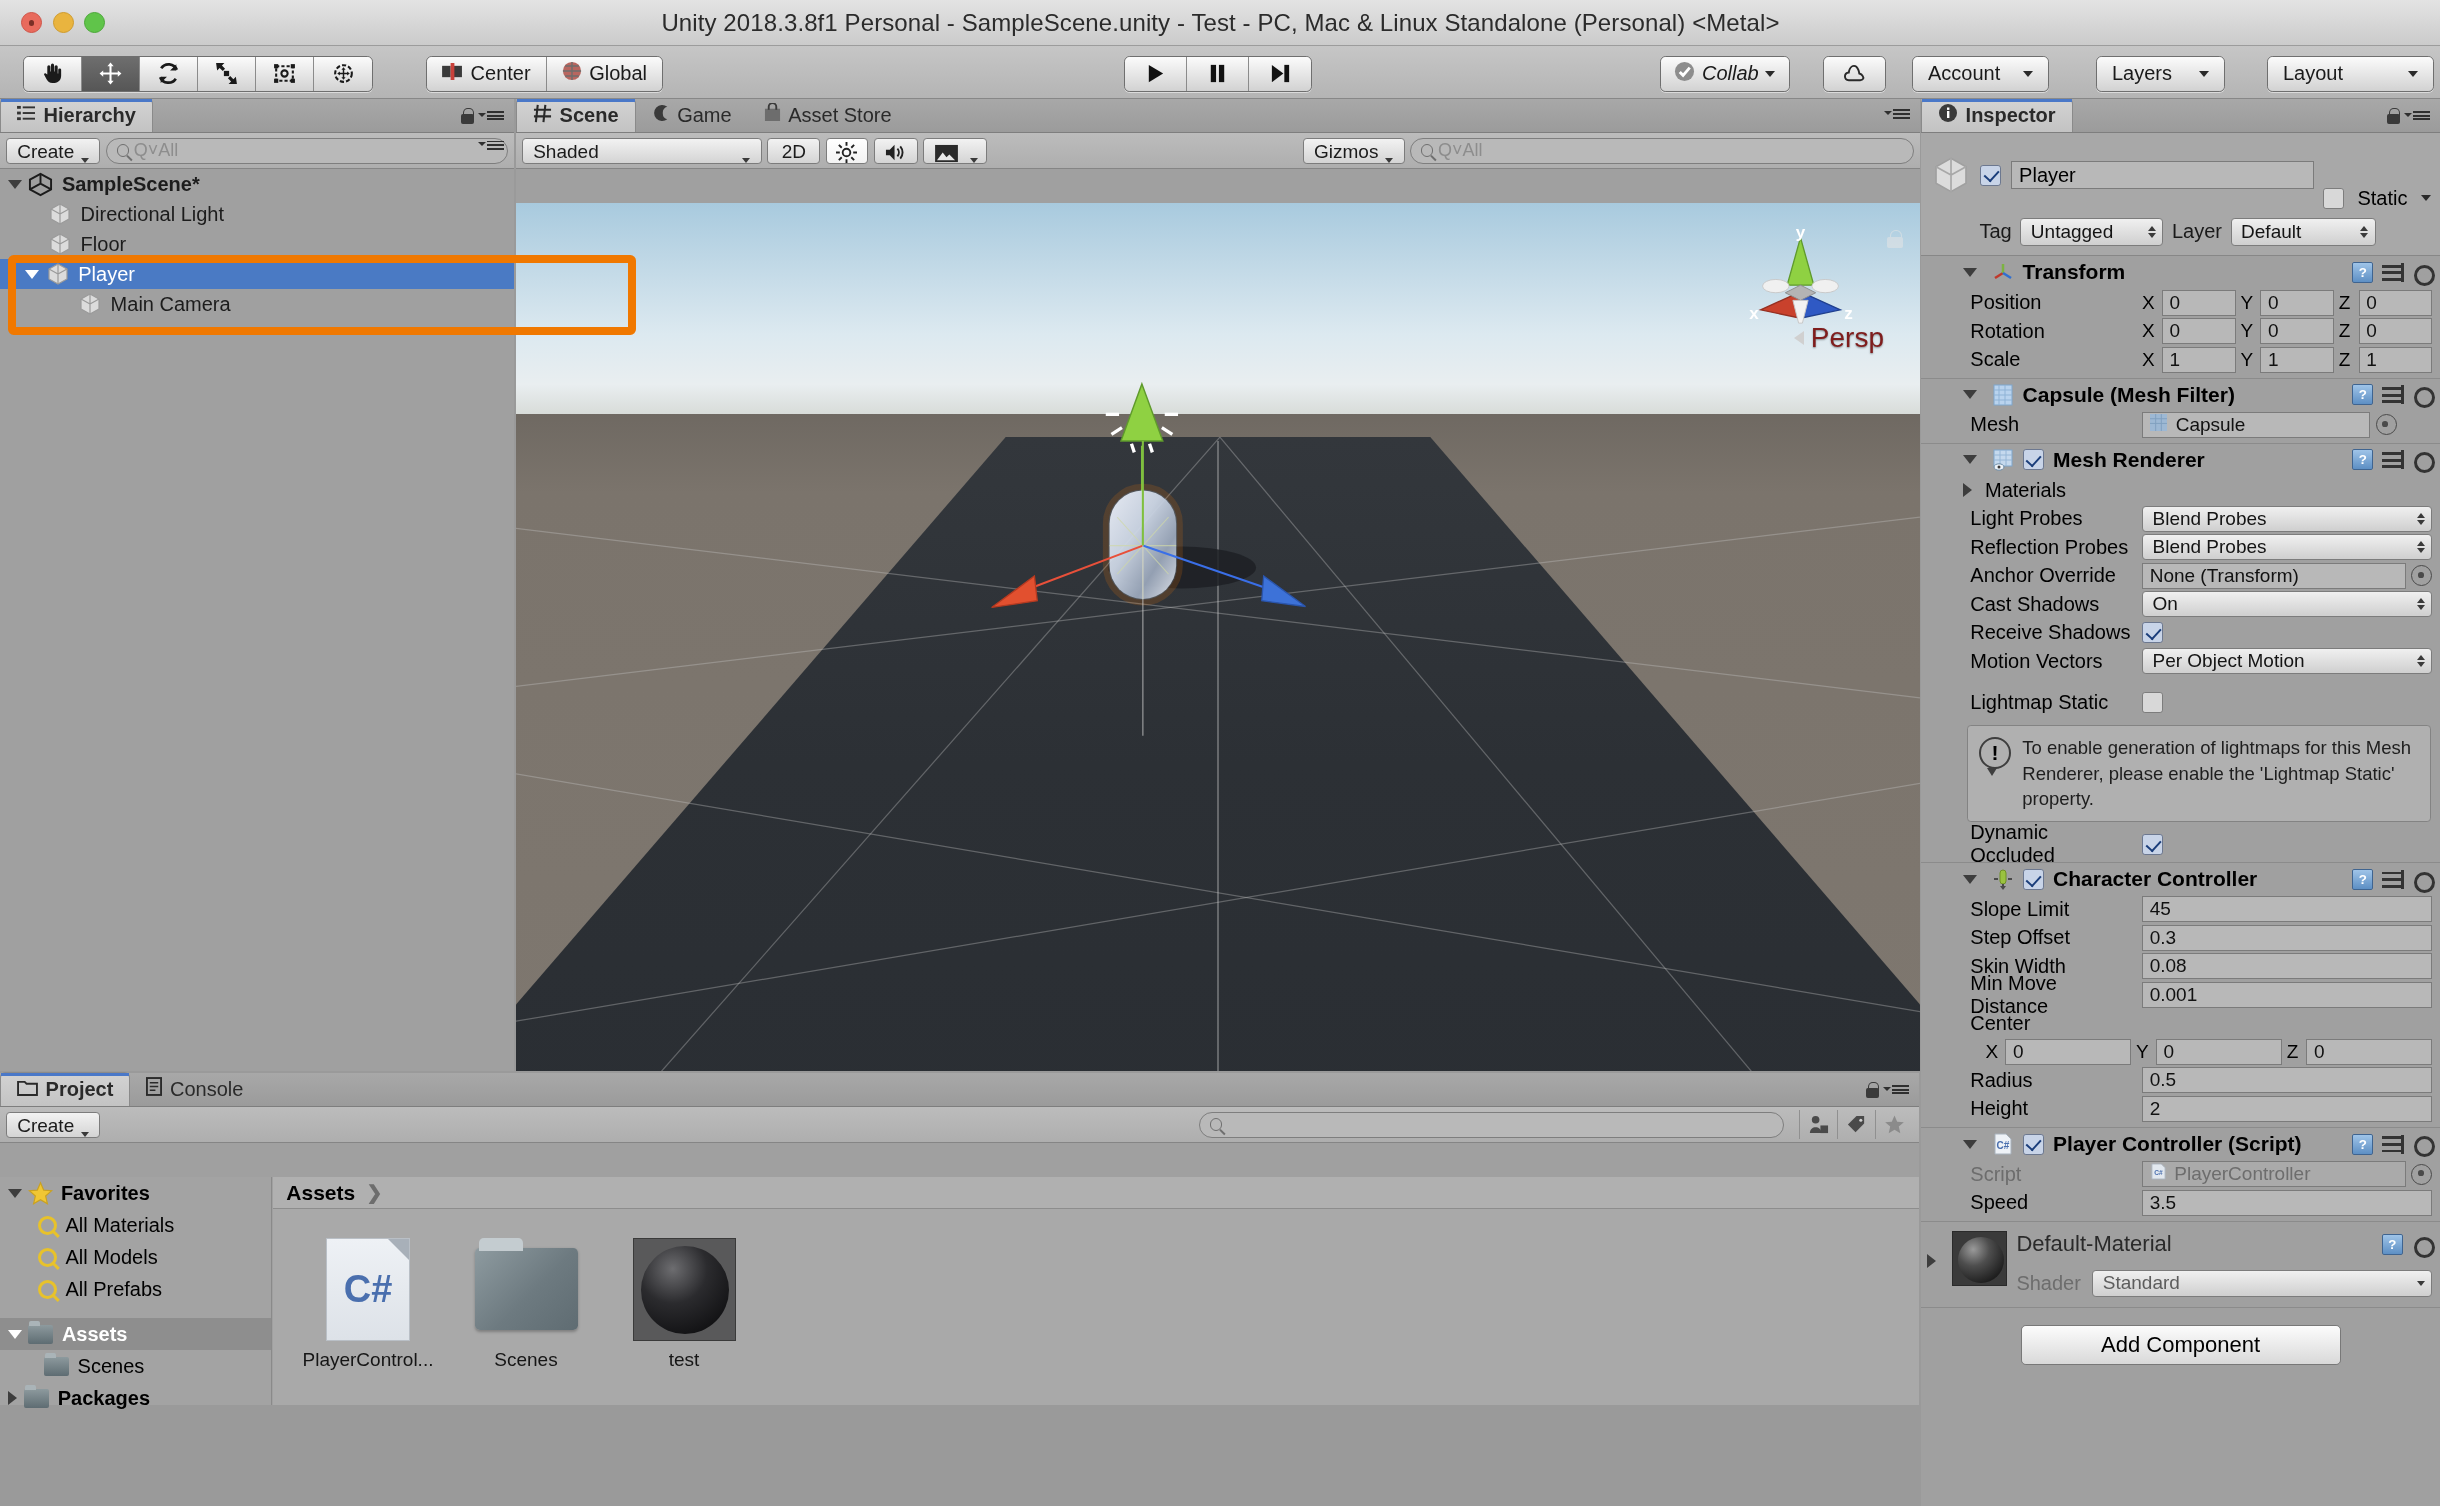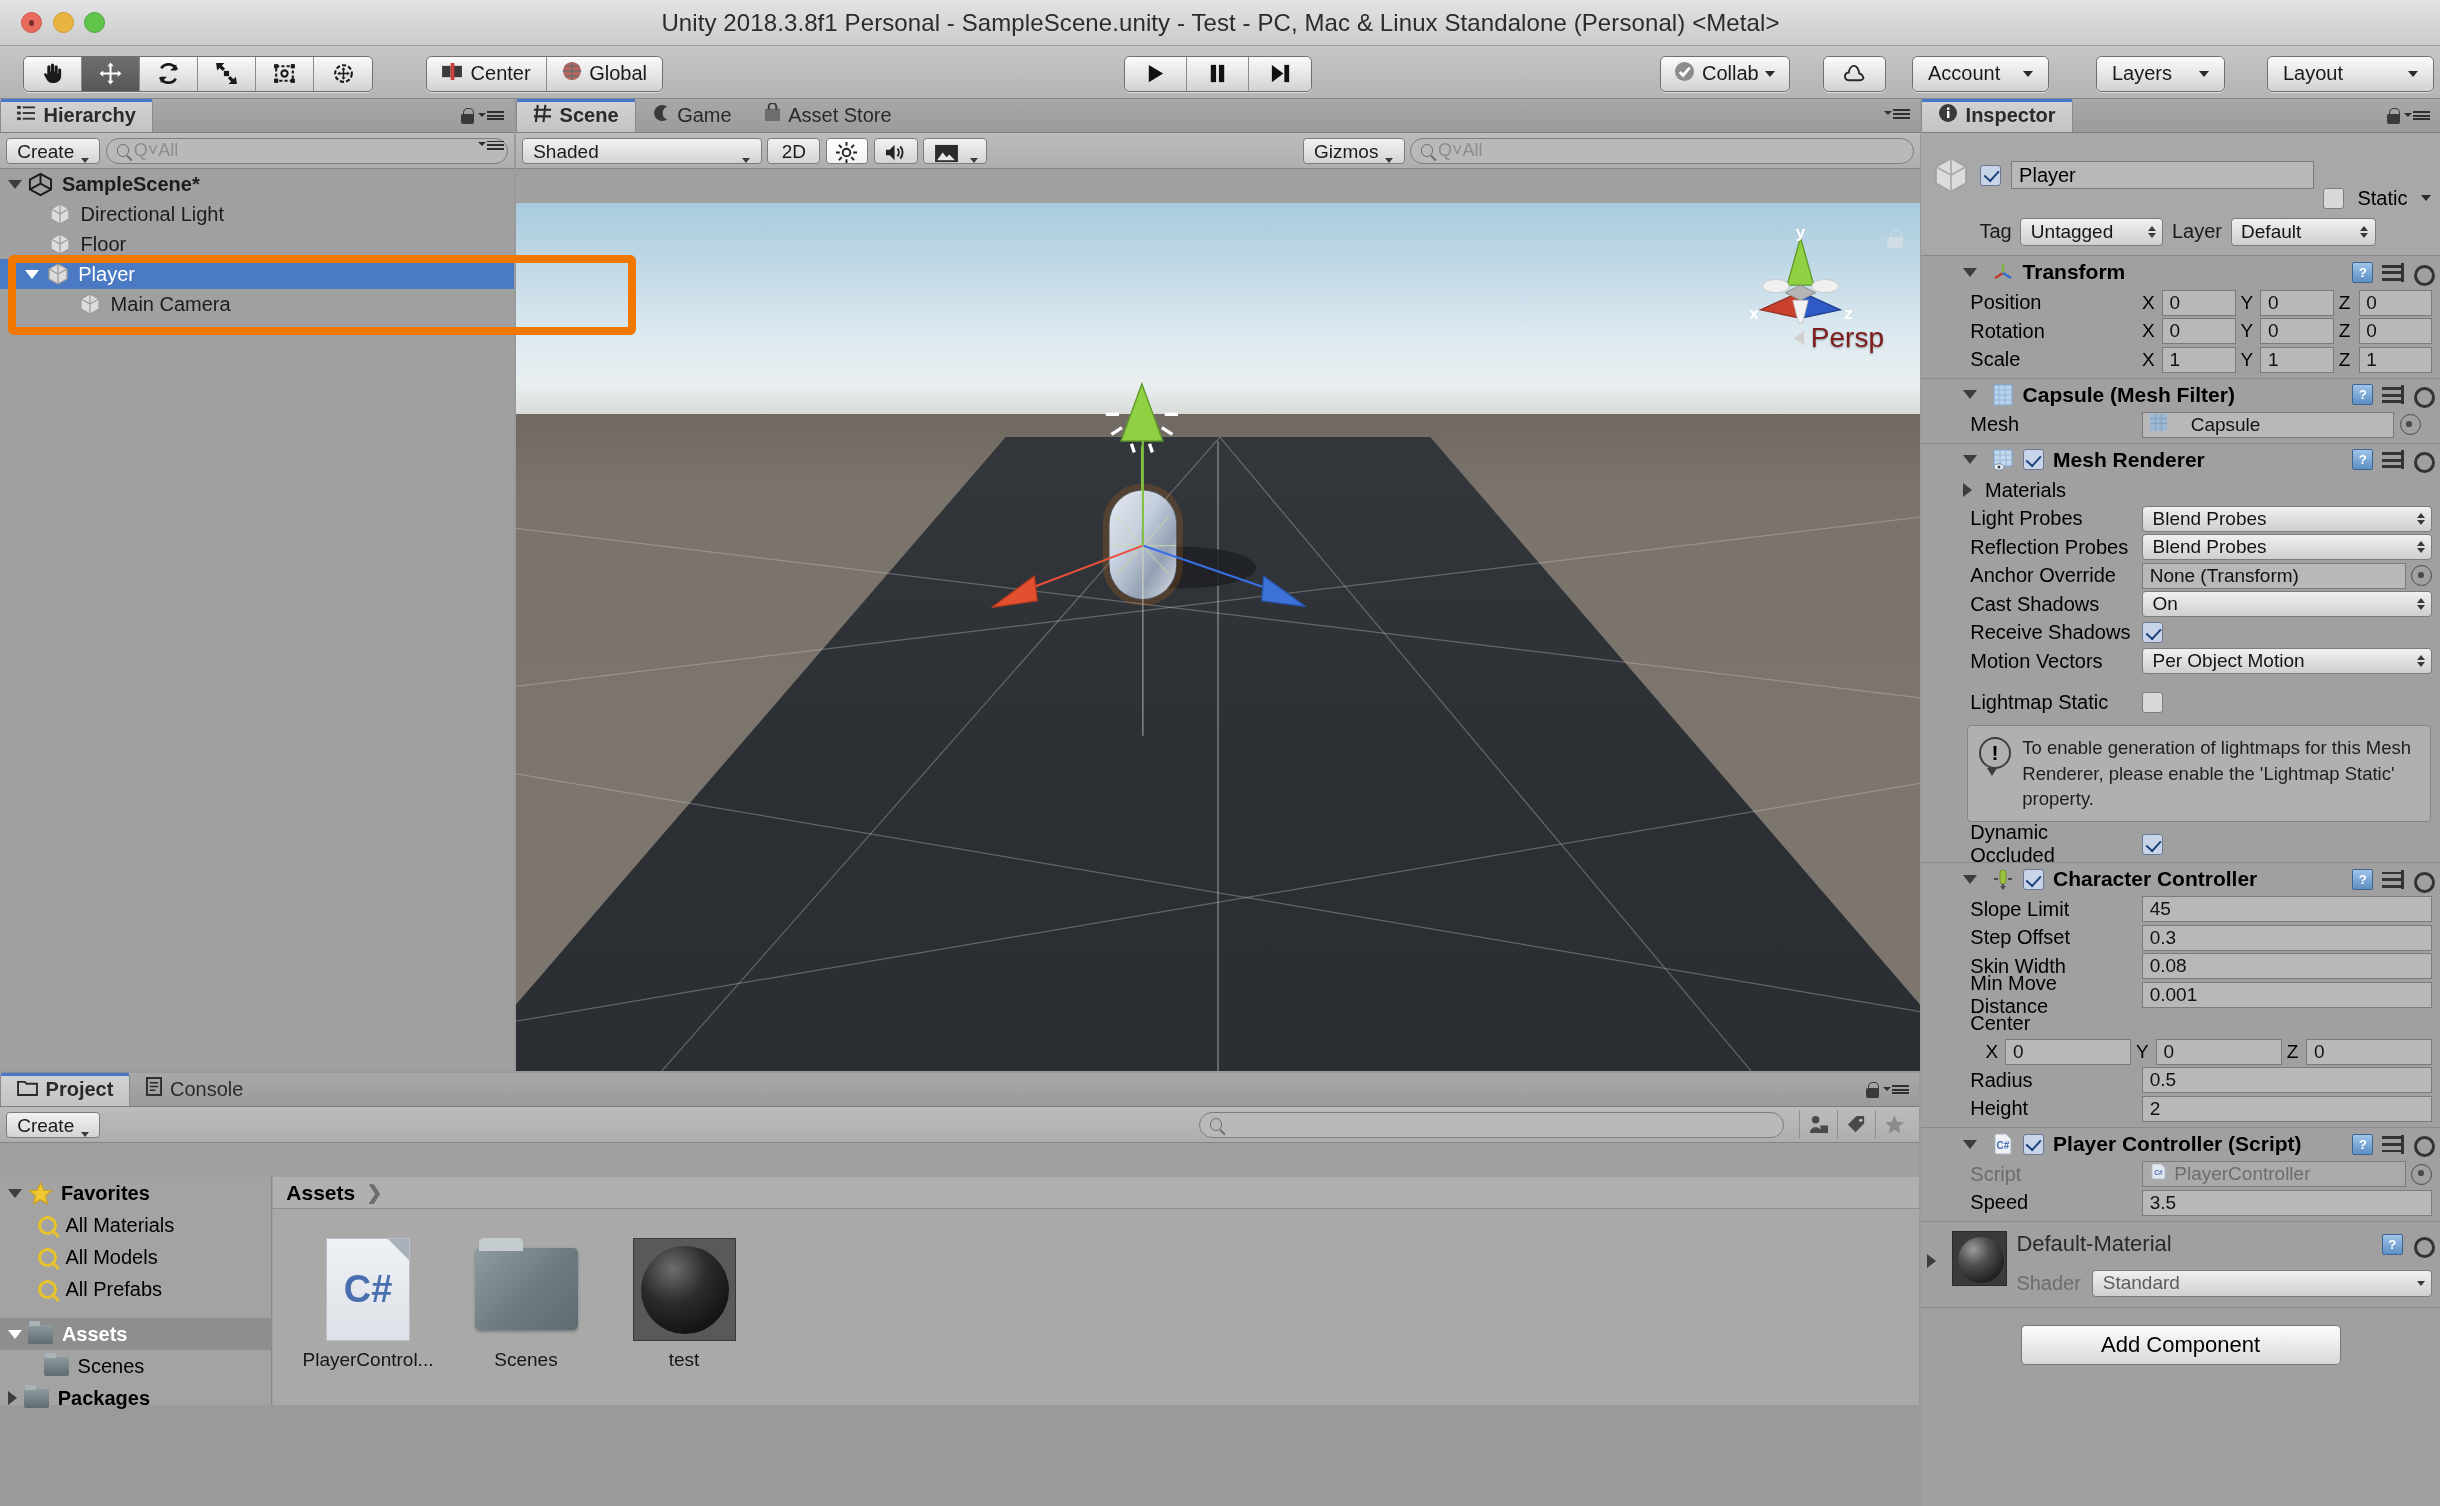--- a/index.html
+++ b/index.html
@@ -46,21 +46,21 @@
   }
   .tbtn:last-child{ border-right:none; }
   .tbtn.active{ background:linear-gradient(#6e6e6e,#565656); color:#fff; }
   .tools{ left:23px; }
   .tools .tbtn{ width:58px; }
   .pivotgrp{ left:426px; }
   .pivotgrp .tbtn{ padding:0 15px; gap:7.6px; }
   .playgrp{ left:1124px; }
   .playgrp .tbtn{ width:62px; }
   .collabgrp{ left:1660px; }
-  .collabgrp .tbtn{ padding:0 13.3px; gap:6.7px; }
+  .collabgrp .tbtn{ padding:0 13.3px; gap:6.7px;font-style:italic; }
   .cloudgrp{ left:1823px; }
   .cloudgrp .tbtn{ width:61px; }
   .acctgrp{ left:1912px; }
   .acctgrp .tbtn{ padding:0 15px; gap:23px; }
   .layersgrp{ left:2096px; }
   .layersgrp .tbtn{ padding:0 15px; gap:27px; }
   .layoutgrp{ left:2267px; width:167px; }
   .layoutgrp .tbtn{ padding:0 15px; gap:27px; width:100%; justify-content:space-between; }
   .caret{ width:0;height:0;border-left:5.7px solid transparent;border-right:5.7px solid transparent;
     border-top:6.7px solid #2a2a2a; }
@@ -817,21 +817,21 @@
             <span class="presetic">
                 <span></span>
                 <span></span>
                 <span></span>
               </span>
             <span class="gearic"></span>
           </span>
         </div>
         <div class="prow">
           <span class="pname">Mesh</span>
-          <span class="field" style="flex:none;width:252px;gap:24px">
+          <span class="field" style="flex:none;width:228px;gap:9px">
             <span>
               <svg width="17" height="17" viewBox="0 0 18 18">
                   <rect width="18" height="18" fill="#9db8d4"></rect>
                   <path d="M0 5h18M0 10h18M6 0v18M12 0v18" stroke="#7f9fbf"></path>
                 </svg>
             </span>
             <span>Capsule</span>
           </span>
           <span class="radio-ic"></span>
         </div>

